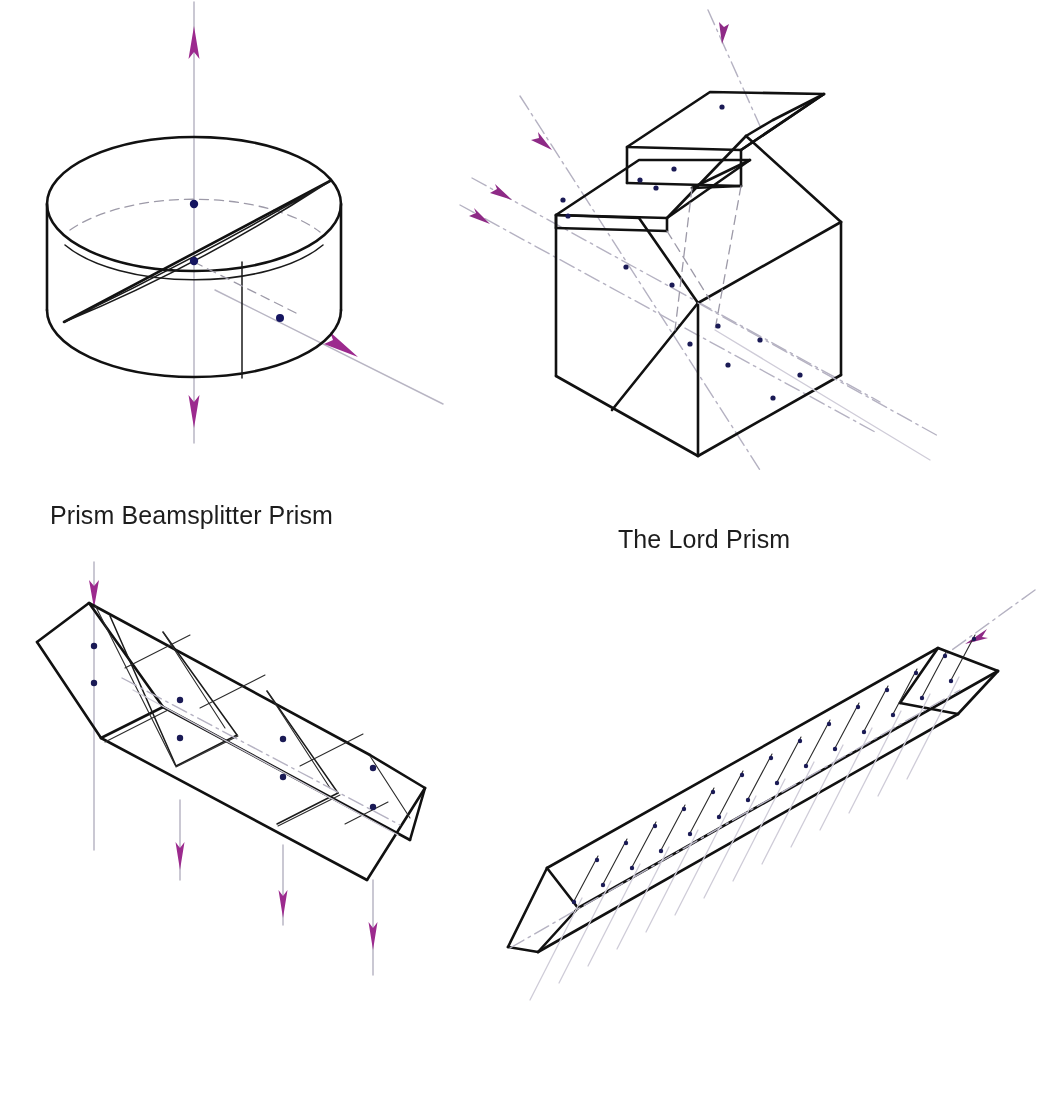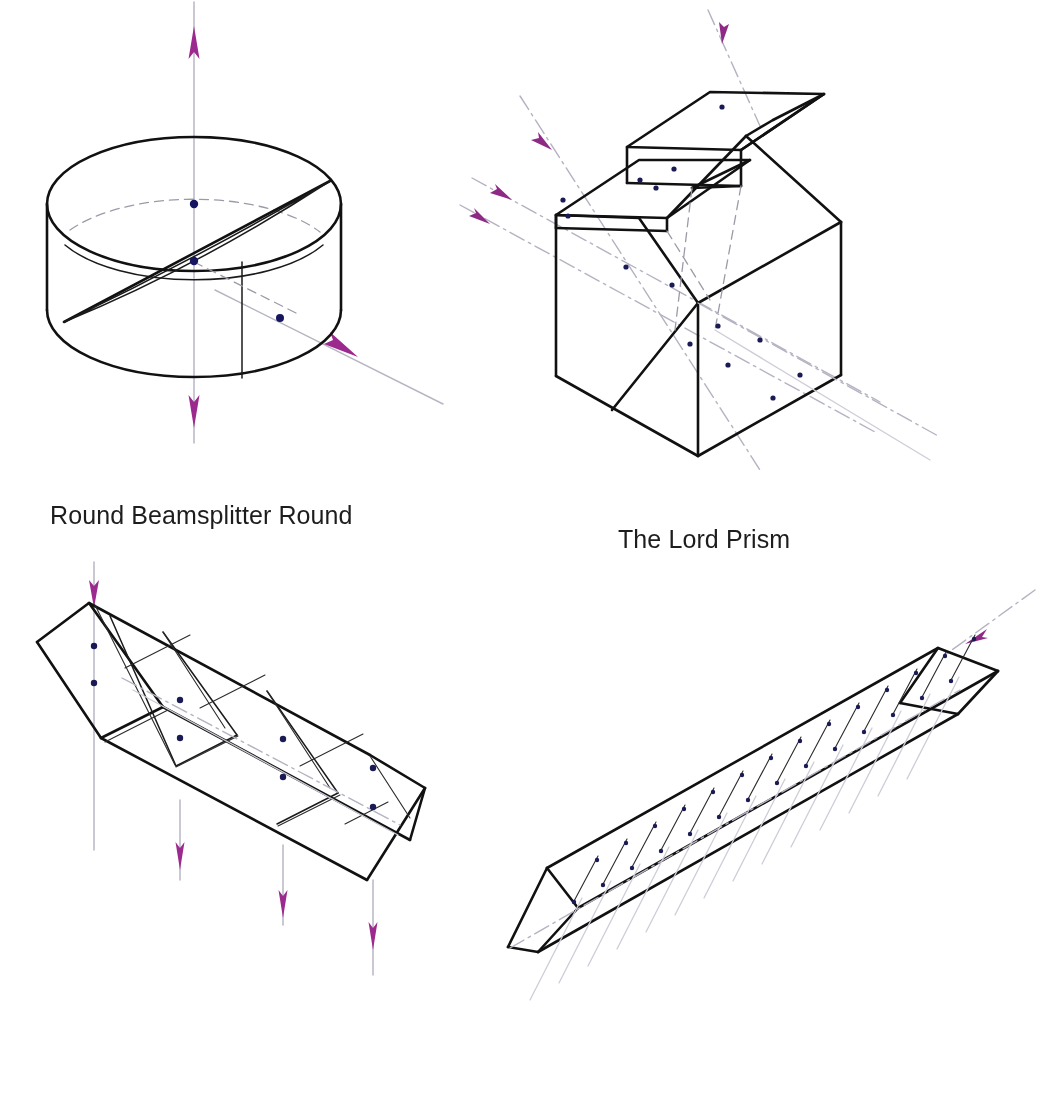--- a/index.html
+++ b/index.html
@@ -75,21 +75,21 @@
 
       <line class="solid-thin" x1="242" y1="262" x2="242" y2="378"></line>
 
       <line class="hidden-edge" x1="194" y1="262" x2="300" y2="315"></line>
 
       <circle class="node-dot" cx="194" cy="204" r="4.2"></circle>
       <circle class="node-dot" cx="194" cy="261" r="4.2"></circle>
       <circle class="node-dot" cx="280" cy="318" r="4.0"></circle>
     </svg>
 
-    <div class="caption" style="left:50px;top:503px;">Round Beamsplitter Round</div>
+    <div class="caption" style="left:50px;top:503px;">Prism Beamsplitter Prism</div>
   </div>
 
   <div class="panel" style="left:460px;top:0px;width:599px;height:470px;">
     <svg class="panel-art" width="599" height="470" viewBox="0 0 599 470">
 
       <line class="beam-dash" x1="12" y1="178" x2="420" y2="402"></line>
       <line class="beam-dash" x1="0" y1="205" x2="415" y2="432"></line>
       <line class="beam-dash" x1="60" y1="96" x2="300" y2="470"></line>
 
       <line class="beam-dash" x1="248" y1="10" x2="300" y2="126"></line>

